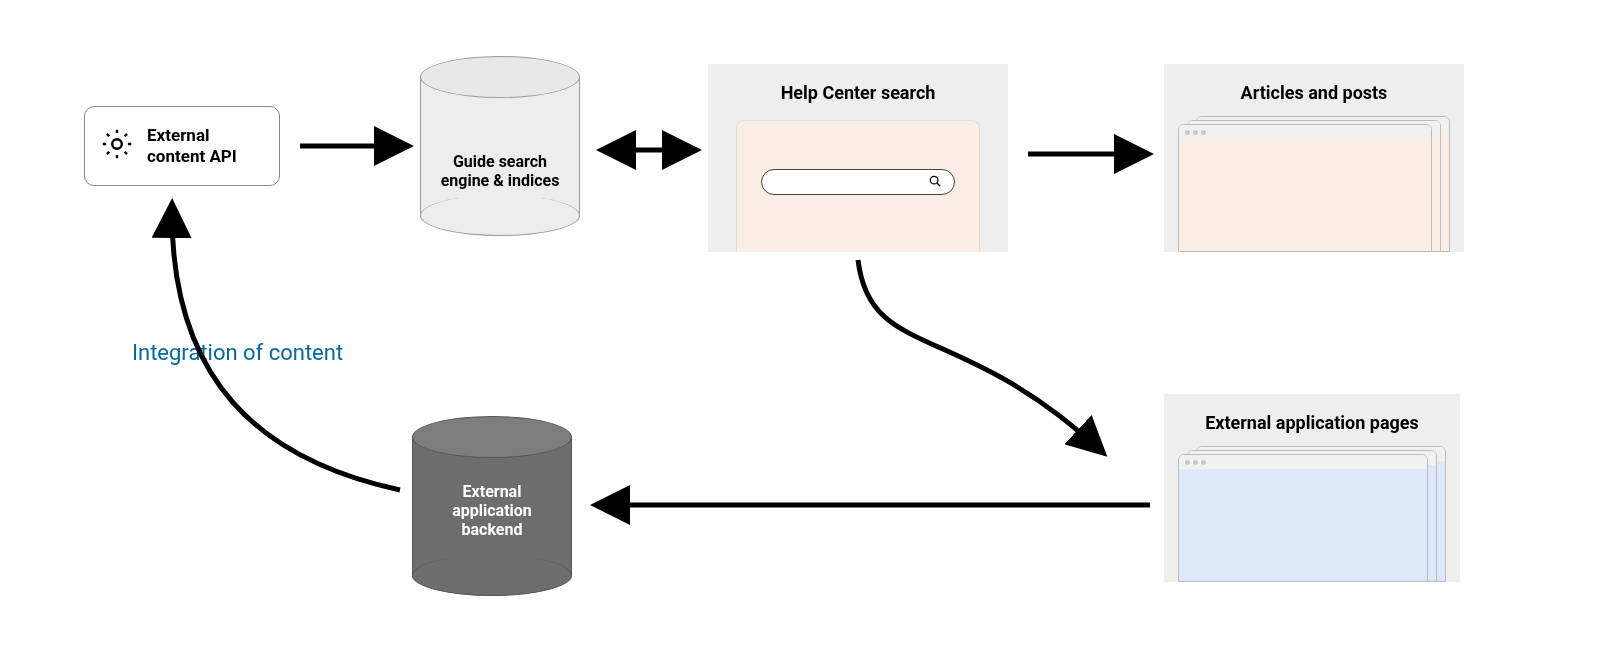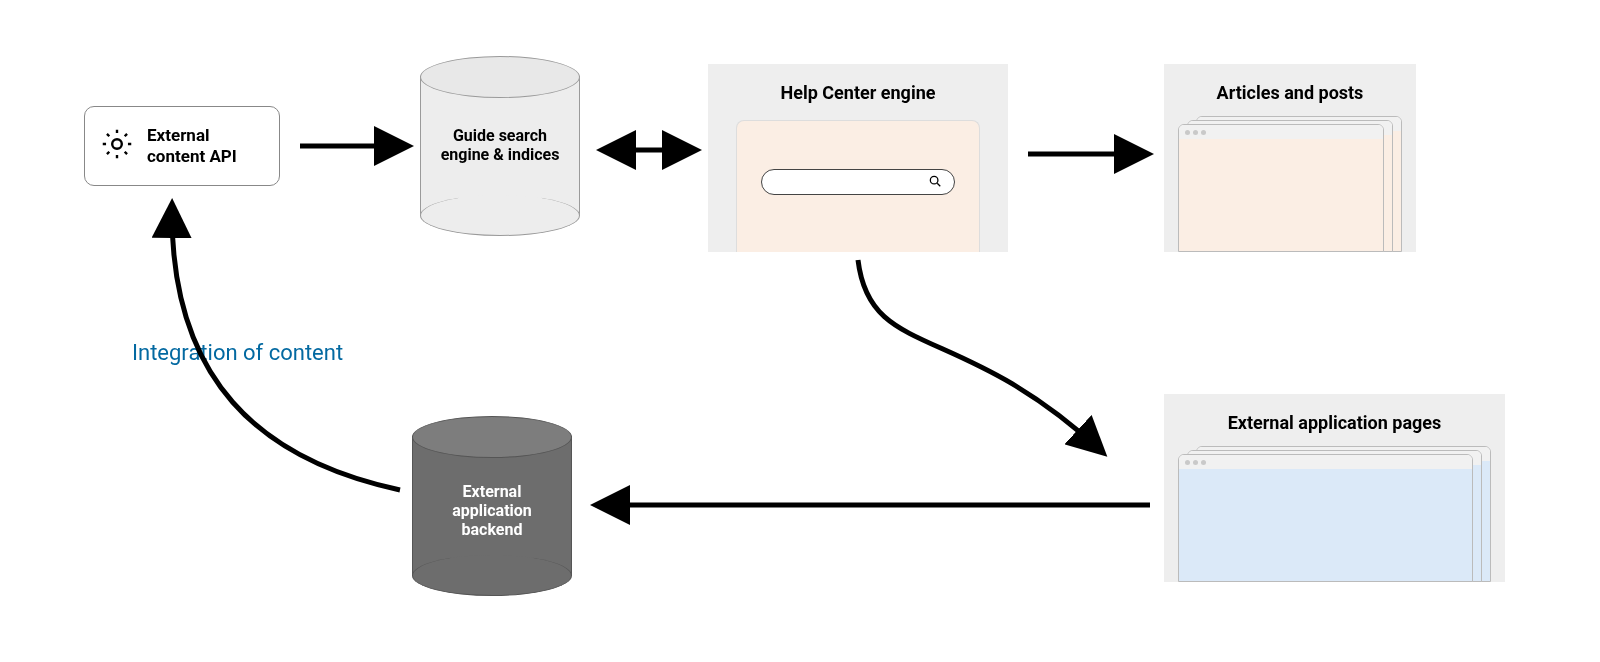--- a/index.html
+++ b/index.html
@@ -41,24 +41,24 @@
   .browser .page{position:absolute;top:14px;bottom:0;left:0;right:0;}
   .page-peach{background:#fbeee4;}
   .page-blue{background:#dbe9f8;}
 
   
   .panel-hc{left:708px;top:64px;width:300px;height:188px;}
   .panel-hc .inner{position:absolute;left:28px;right:28px;top:56px;bottom:0;background:#fbeee4;border:1px solid #ddd;border-bottom:none;border-radius:8px 8px 0 0;}
   .searchbar{position:absolute;left:24px;right:24px;top:48px;height:26px;background:#fff;border:1px solid #444;border-radius:999px;display:flex;align-items:center;justify-content:flex-end;padding:0 12px;box-sizing:border-box;}
 
   
-  .panel-art{left:1164px;top:64px;width:252px;height:188px;}
+  .panel-art{left:1164px;top:64px;width:300px;height:188px;}
 
   
-  .panel-ext{left:1164px;top:394px;width:341px;height:188px;}
+  .panel-ext{left:1164px;top:394px;width:296px;height:188px;}
 
   svg.arrows{position:absolute;left:0;top:0;width:1600px;height:662px;pointer-events:none;}
 </style>
 </head>
 <body>
 
 <div class="canvas">
 
   <div class="api-box">
     <span>
@@ -68,26 +68,26 @@
       </svg>
     </span>
     <span class="txt" style="white-space:pre-line;">External
 content API</span>
   </div>
 
   <div class="cyl cyl-light">
     <div class="body"></div>
       <div class="bot"></div>
       <div class="top"></div>
-    <div class="label" style="white-space:pre-line;">Guide search
+    <div class="label" style="white-space:pre-line;margin-top:26px;">Guide search
 engine &amp; indices</div>
   </div>
 
   <div class="panel panel-hc">
-    <div class="title">Help Center engine</div>
+    <div class="title">Help Center search</div>
     <div class="inner">
       <div class="searchbar">
         <span>
           <svg width="14" height="14" viewBox="0 0 24 24" fill="none" stroke="#000" stroke-width="2.2">
             <circle cx="10.5" cy="10.5" r="6.5"></circle>
               <path d="m21 21-5.2-5.2"></path>
           </svg>
         </span>
       </div>
     </div>

